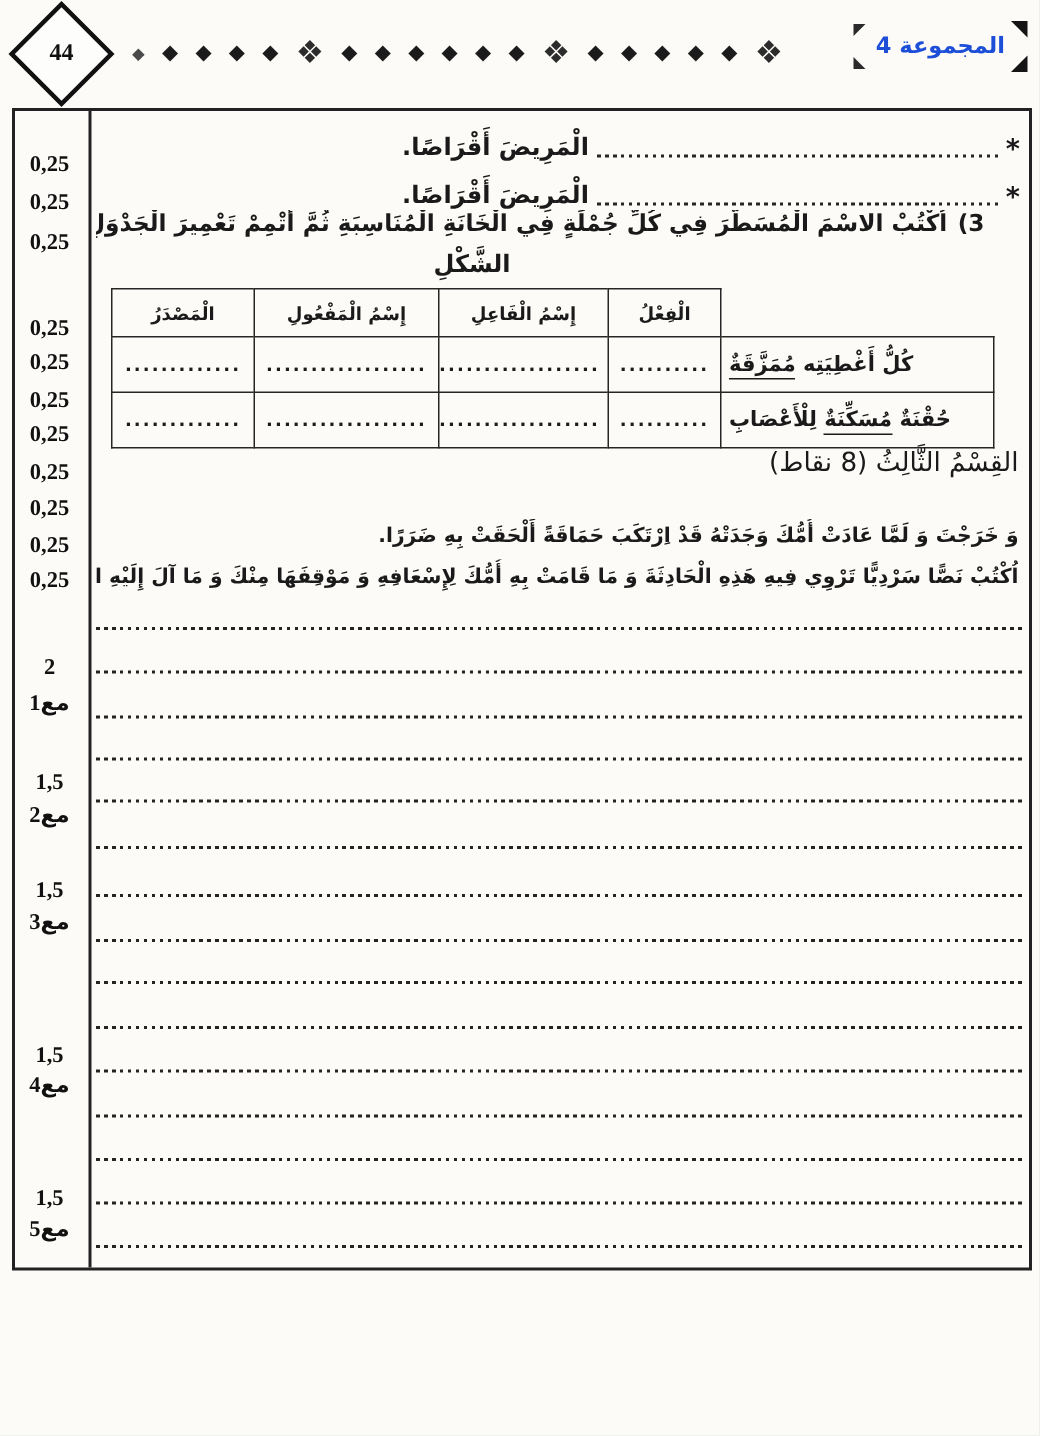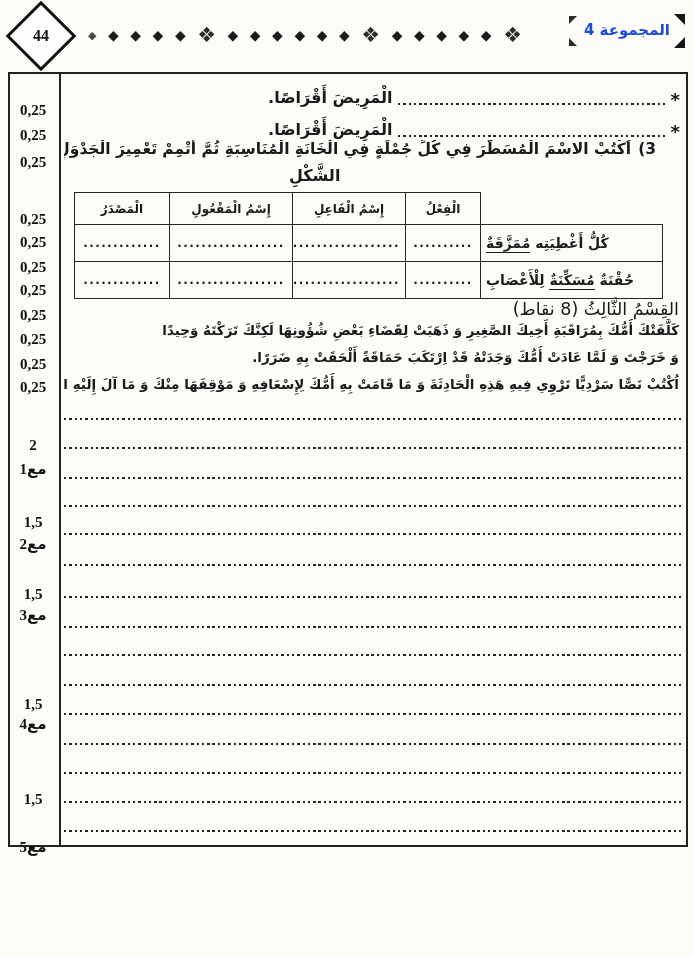--- a/index.html
+++ b/index.html
@@ -187,21 +187,20 @@
         </td>
         <td class="dots">..........</td>
         <td class="dots">..................</td>
         <td class="dots">..................</td>
         <td class="dots">.............</td>
       </tr>
     </tbody>
       </table>
 
     <div class="section-title">القِسْمُ الثَّالِثُ (8 نقاط)</div>
-    <div class="para-line" style="top:245px;">كَلَّفَتْكَ أُمُّكَ بِمُرَاقَبَةِ أَخِيكَ الصَّغِيرِ وَ ذَهَبَتْ لِقَضَاءِ بَعْضِ شُؤُونِهَا لَكِنَّكَ تَرَكْتَهُ وَحِيدًا</div>
     <div class="para-line" style="top:272px;">وَ خَرَجْتَ وَ لَمَّا عَادَتْ أُمُّكَ وَجَدَتْهُ قَدْ اِرْتَكَبَ حَمَاقَةً أَلْحَقَتْ بِهِ ضَرَرًا.</div>
     <div class="para-line" style="top:299px;">اُكْتُبْ نَصًّا سَرْدِيًّا تَرْوِي فِيهِ هَذِهِ الْحَادِثَةَ وَ مَا قَامَتْ بِهِ أُمُّكَ لِإِسْعَافِهِ وَ مَوْقِفَهَا مِنْكَ وَ مَا آلَ إِلَيْهِ الْأَمْرُ.</div>
   <div class="score" style="top: 27px;">0,25</div>
       <div class="score" style="top: 52px;">0,25</div>
       <div class="score" style="top: 79px;">0,25</div>
       <div class="score" style="top: 136px;">0,25</div>
       <div class="score" style="top: 159px;">0,25</div>
       <div class="score" style="top: 184px;">0,25</div>
       <div class="score" style="top: 207px;">0,25</div>
       <div class="score" style="top: 232px;">0,25</div>
@@ -210,21 +209,21 @@
       <div class="score" style="top: 304px;">0,25</div>
       <div class="score" style="top: 362px;">2</div>
       <div class="score" style="top: 386px;">مع1</div>
       <div class="score" style="top: 439px;">1,5</div>
       <div class="score" style="top: 461px;">مع2</div>
       <div class="score" style="top: 511px;">1,5</div>
       <div class="score" style="top: 532px;">مع3</div>
       <div class="score" style="top: 621px;">1,5</div>
       <div class="score" style="top: 641px;">مع4</div>
       <div class="score" style="top: 716px;">1,5</div>
-      <div class="score" style="top: 764px;">مع5</div>
+      <div class="score" style="top: 737px;">مع5</div>
       <div class="dotline" style="top: 344px;"></div>
       <div class="dotline" style="top: 373px;"></div>
       <div class="dotline" style="top: 403px;"></div>
       <div class="dotline" style="top: 431px;"></div>
       <div class="dotline" style="top: 459px;"></div>
       <div class="dotline" style="top: 490px;"></div>
       <div class="dotline" style="top: 522px;"></div>
       <div class="dotline" style="top: 552px;"></div>
       <div class="dotline" style="top: 580px;"></div>
       <div class="dotline" style="top: 610px;"></div>

